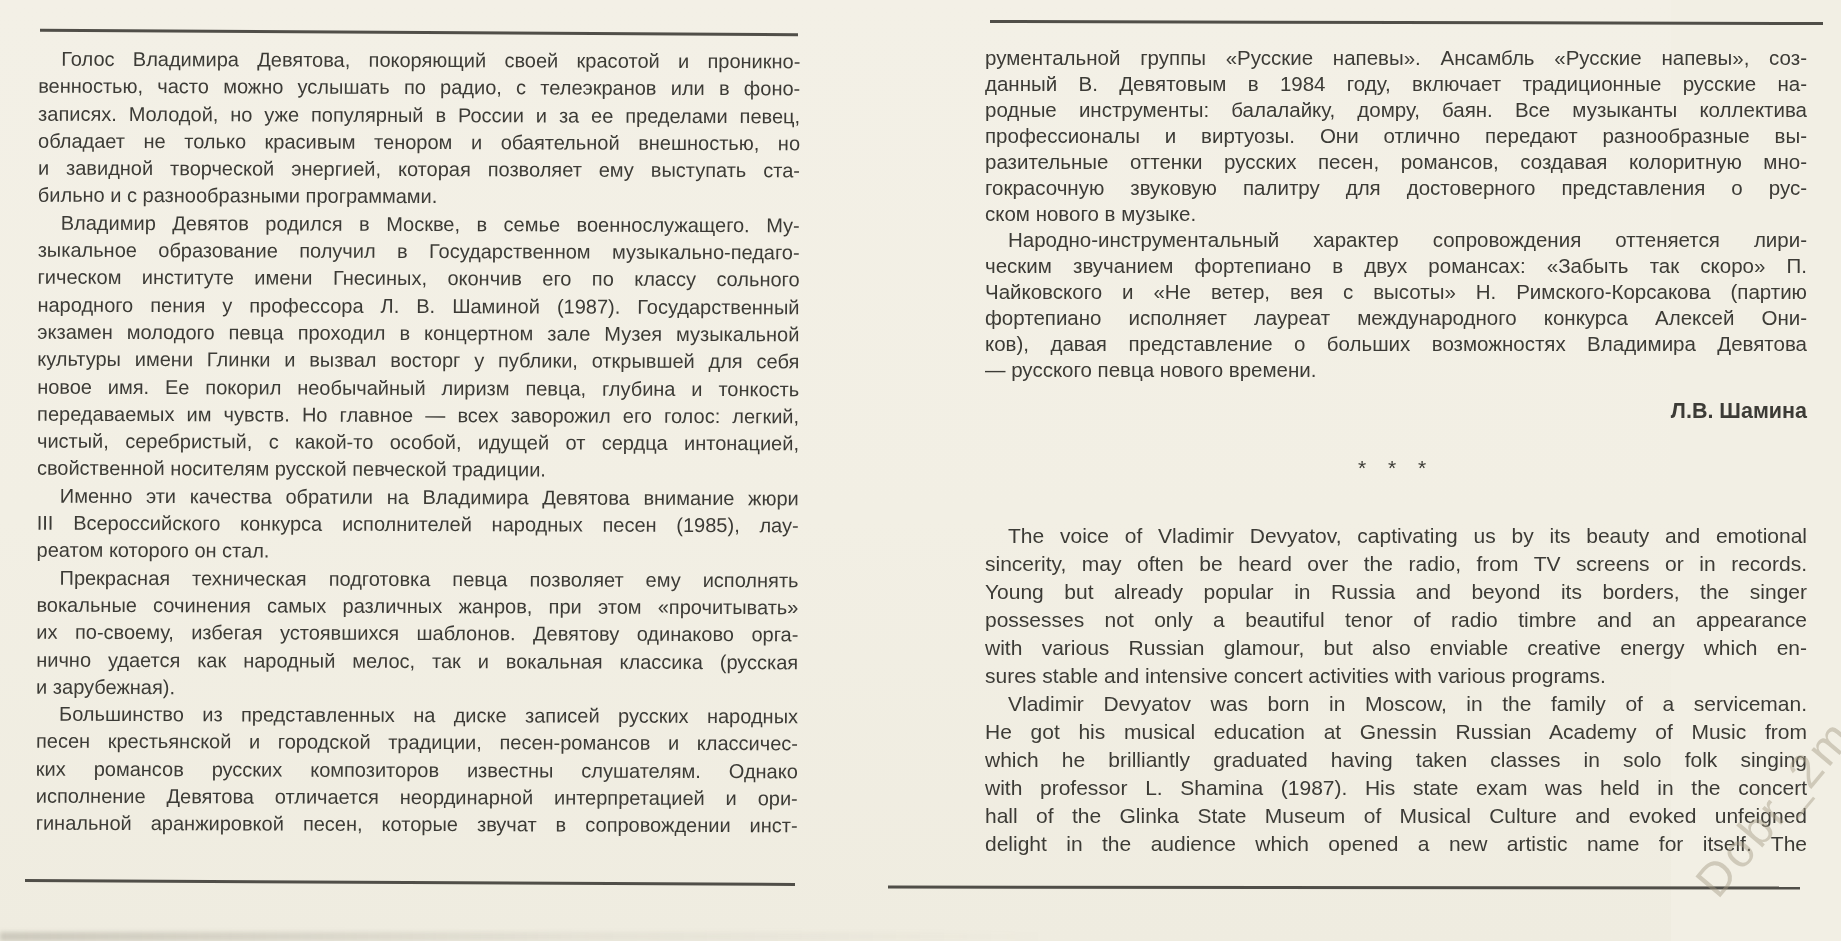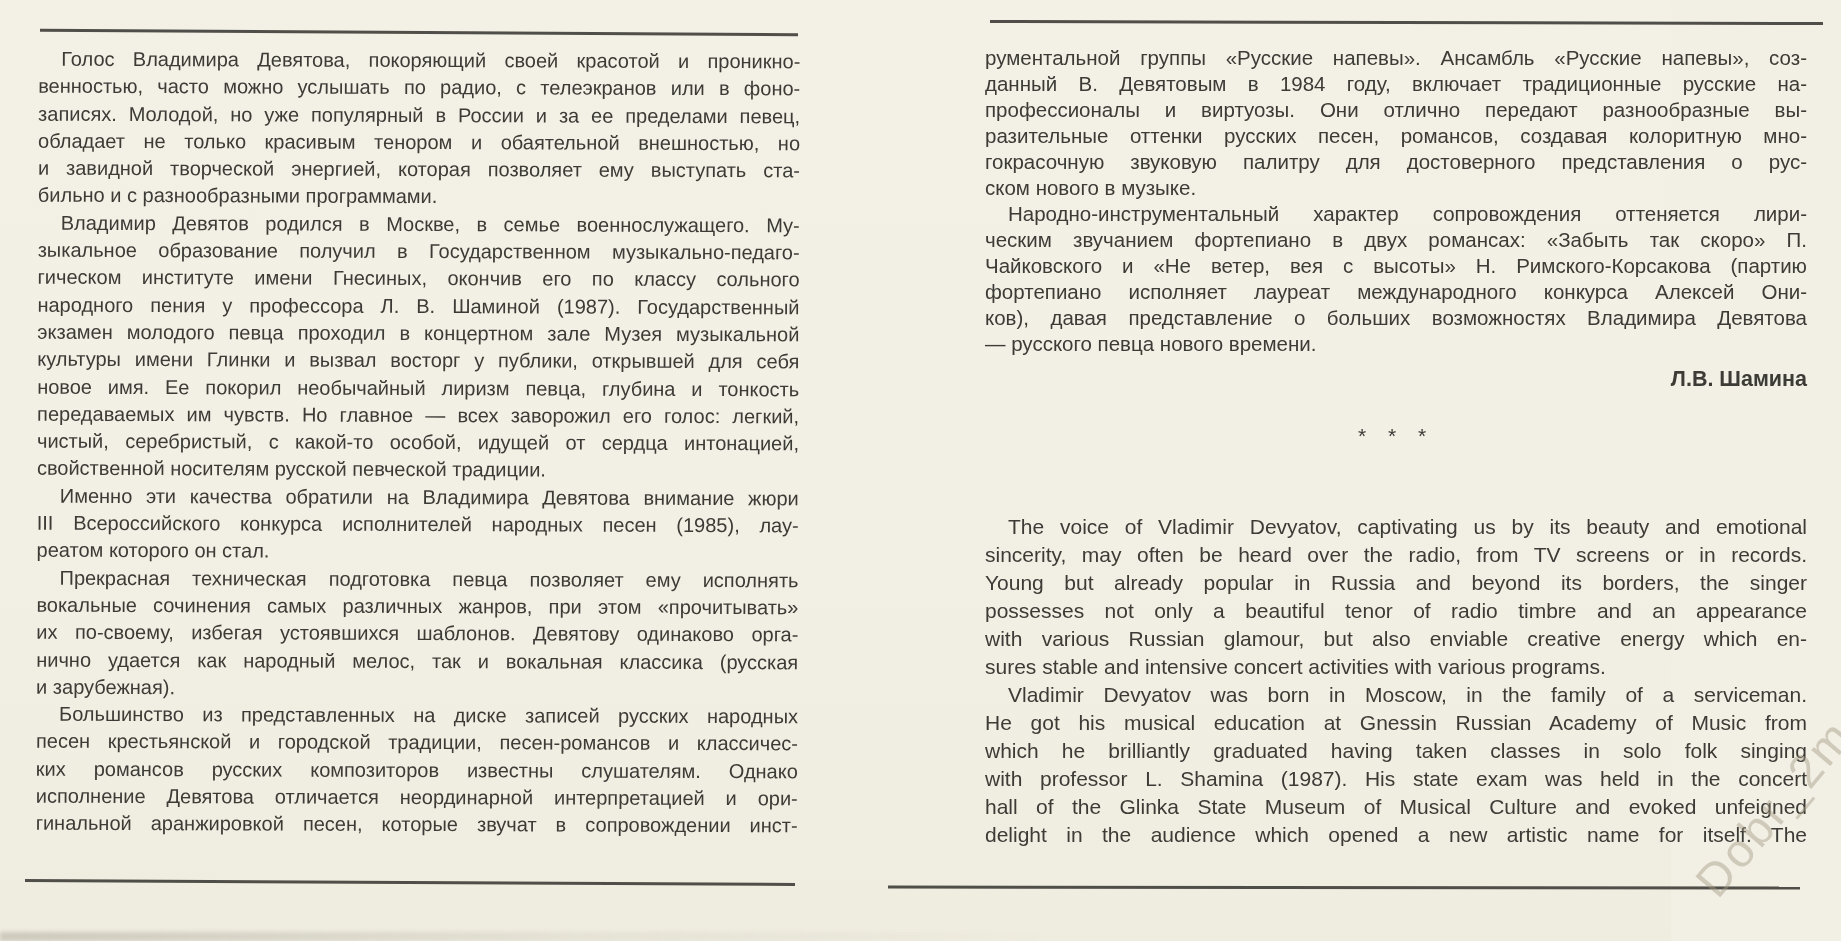--- a/index.html
+++ b/index.html
@@ -16,27 +16,27 @@
   .rule{position:absolute;height:2.5px;background:var(--rule,#504e48);}
   .rule-tl{left:40px;top:31px;width:758px;transform:rotate(0.35deg);}
   .rule-tr{left:990px;top:21px;width:833px;transform:rotate(0.15deg);}
   .rule-bl{left:25px;top:881px;width:770px;transform:rotate(0.3deg);}
   .rule-br{left:888px;top:886px;width:912px;transform:rotate(0.05deg);}
 
   .page{position:absolute;}
   .page-left{left:37px;top:47px;width:762px;font-size:20px;line-height:27.3px;transform:rotate(0.2deg);}
   .page-right{left:985px;top:45px;width:822px;}
   .ru-block{font-size:20.5px;line-height:26px;}
-  .en-block{margin-top:64px;font-size:21px;line-height:28px;}
+  .en-block{margin-top:41px;font-size:21px;line-height:28px;}
 
   .ln{text-align:left;}
   .ln.j{text-align:justify;text-align-last:justify;}
   .ln.ind{text-indent:23px;}
 
-  .signature{font-weight:bold;text-align:right;font-size:21.5px;margin-top:9px;line-height:26px;}
+  .signature{font-weight:bold;text-align:right;font-size:21.5px;margin-top:15px;line-height:26px;}
   .separator{text-align:center;margin-top:31px;font-size:21px;letter-spacing:8px;line-height:26px;}
 
   .watermark{
     position:absolute;left:1684px;top:872px;
     transform:rotate(-50deg);transform-origin:0 0;
     font-size:47px;letter-spacing:3px;white-space:nowrap;
     color:var(--wm,rgba(164,155,134,0.45));
   }
   .scan-smudge{
     position:absolute;left:0;bottom:0;width:1050px;height:9px;
@@ -94,20 +94,21 @@
         <div class="ln j">исполнение Девятова отличается неординарной интерпретацией и ори-</div>
         <div class="ln j">гинальной аранжировкой песен, которые звучат в сопровождении инст-</div>
       </div>
     </div>
 
   <div class="page page-right">
     <div class="ru-block">
         <div>
           <div class="ln j">рументальной группы «Русские напевы». Ансамбль «Русские напевы», соз-</div>
           <div class="ln j">данный В. Девятовым в 1984 году, включает традиционные русские на-</div>
+          <div class="ln j">родные инструменты: балалайку, домру, баян. Все музыканты коллектива</div>
           <div class="ln j">профессионалы и виртуозы. Они отлично передают разнообразные вы-</div>
           <div class="ln j">разительные оттенки русских песен, романсов, создавая колоритную мно-</div>
           <div class="ln j">гокрасочную звуковую палитру для достоверного представления о рус-</div>
           <div class="ln">ском нового в музыке.</div>
         </div>
         <div>
           <div class="ln j ind">Народно-инструментальный характер сопровождения оттеняется лири-</div>
           <div class="ln j">ческим звучанием фортепиано в двух романсах: «Забыть так скоро» П.</div>
           <div class="ln j">Чайковского и «Не ветер, вея с высоты» Н. Римского-Корсакова (партию</div>
           <div class="ln j">фортепиано исполняет лауреат международного конкурса Алексей Они-</div>

